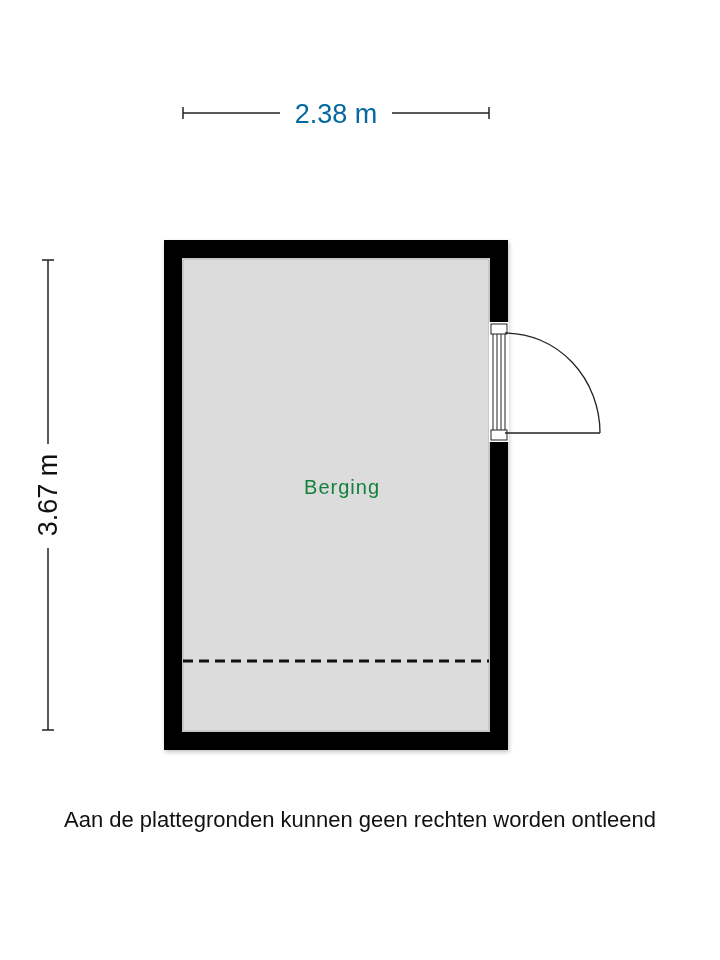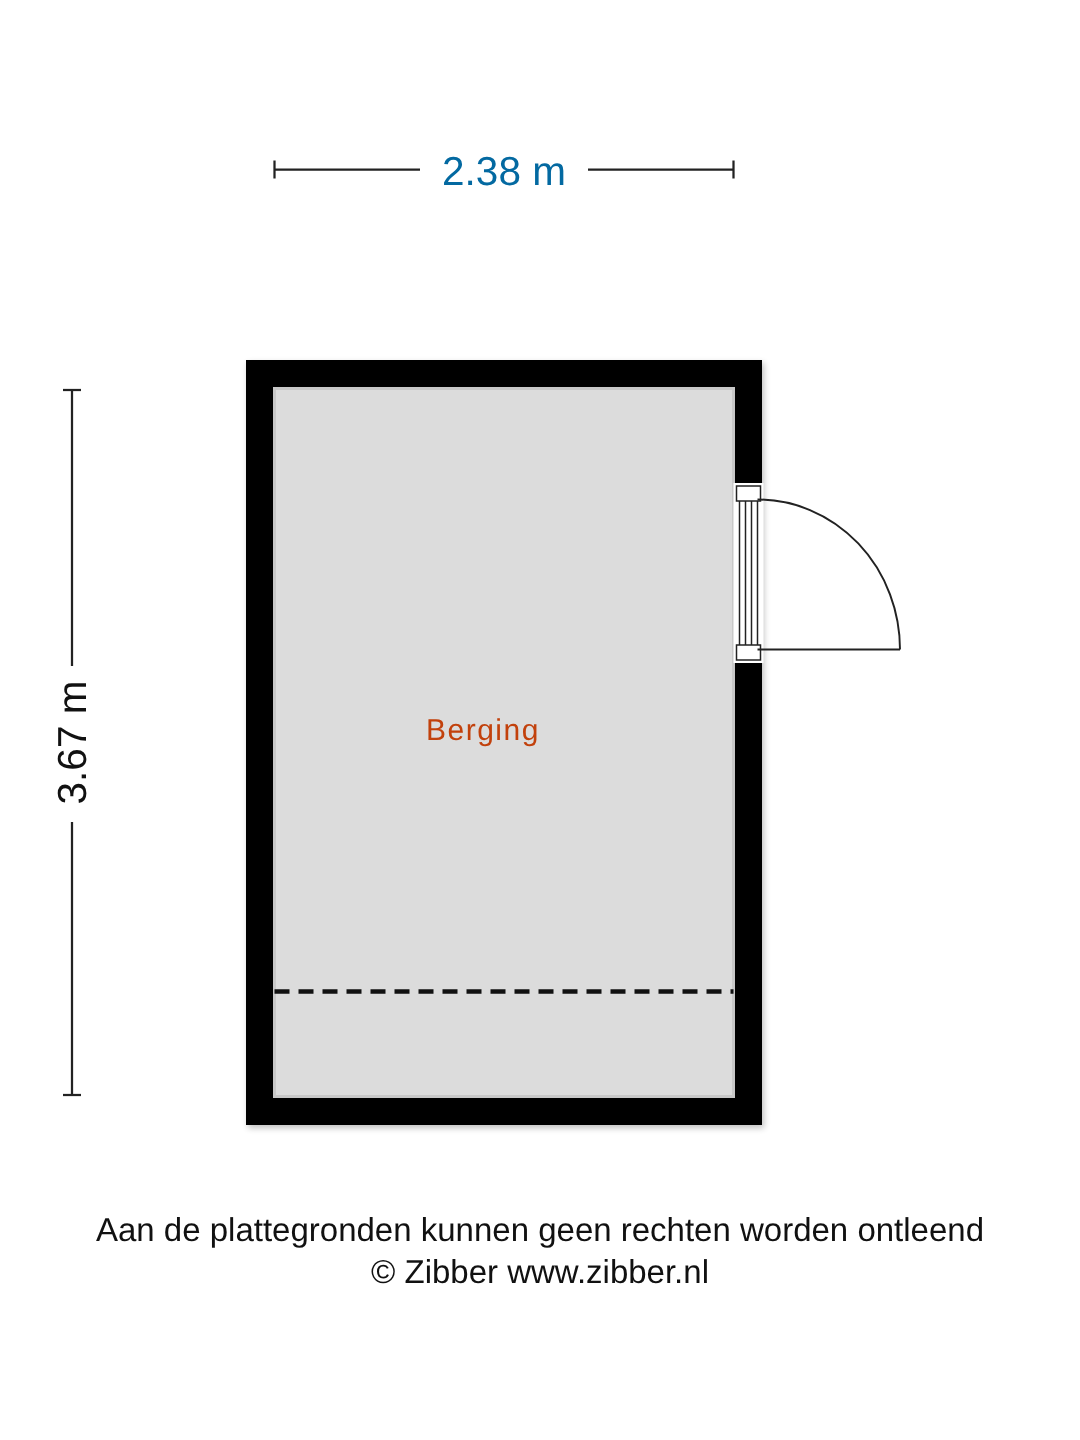--- a/index.html
+++ b/index.html
@@ -1,20 +1,20 @@
 <!DOCTYPE html>
 <html><head>
   <meta charset="utf-8">
   <style>
     html, body { margin: 0; padding: 0; background: #ffffff; }
     body { width: 720px; height: 960px; position: relative; overflow: hidden; font-family: "Liberation Sans", sans-serif; color: #111; }
     .plan { position: absolute; left: 0; top: 0; width: 720px; height: 960px; }
     .dim-label-h { position: absolute; left: 280px; top: 96px; width: 112px; text-align: center; font-size: 27px; line-height: 36px; color: #0369a1; }
     .dim-label-v { position: absolute; left: 0px; top: 478px; width: 100px; height: 34px; text-align: center; font-size: 27px; line-height: 34px; transform: translate(-2px,0) rotate(-90deg); transform-origin: 50% 50%; color: #111; }
-    .room-label { position: absolute; left: 284px; top: 476px; width: 120px; text-align: left; font-size: 20px; letter-spacing: 1px; color: #c2410c; }
+    .room-label { position: absolute; left: 260px; top: 476px; width: 120px; text-align: right; font-size: 20px; letter-spacing: 1px; color: #15803d; }
     .disclaimer { position: absolute; left: 0; top: 806px; width: 720px; text-align: center; font-size: 22px; line-height: 28px; color: #111; }
   </style>
 </head>
 <body>
 
 <svg class="plan" width="720" height="960" viewBox="0 0 720 960" xmlns="http://www.w3.org/2000/svg">
   <defs>
     <filter id="shadow" x="-10%" y="-10%" width="120%" height="120%">
       <feGaussianBlur in="SourceAlpha" stdDeviation="2"></feGaussianBlur>
       <feOffset dx="1" dy="2" result="ob"></feOffset>
@@ -68,14 +68,13 @@
 
   <line x1="183" y1="661" x2="489" y2="661" stroke="#111" stroke-width="3" stroke-dasharray="10,6"></line>
 </svg>
 
 <div class="dim-label-h">2.38 m</div>
 <div class="dim-label-v">3.67 m</div>
 <div class="room-label">Berging</div>
 
 <div class="disclaimer">
   <div>Aan de plattegronden kunnen geen rechten worden ontleend</div>
-  <div>© Zibber www.zibber.nl</div>
 </div>
 
 </body></html>

